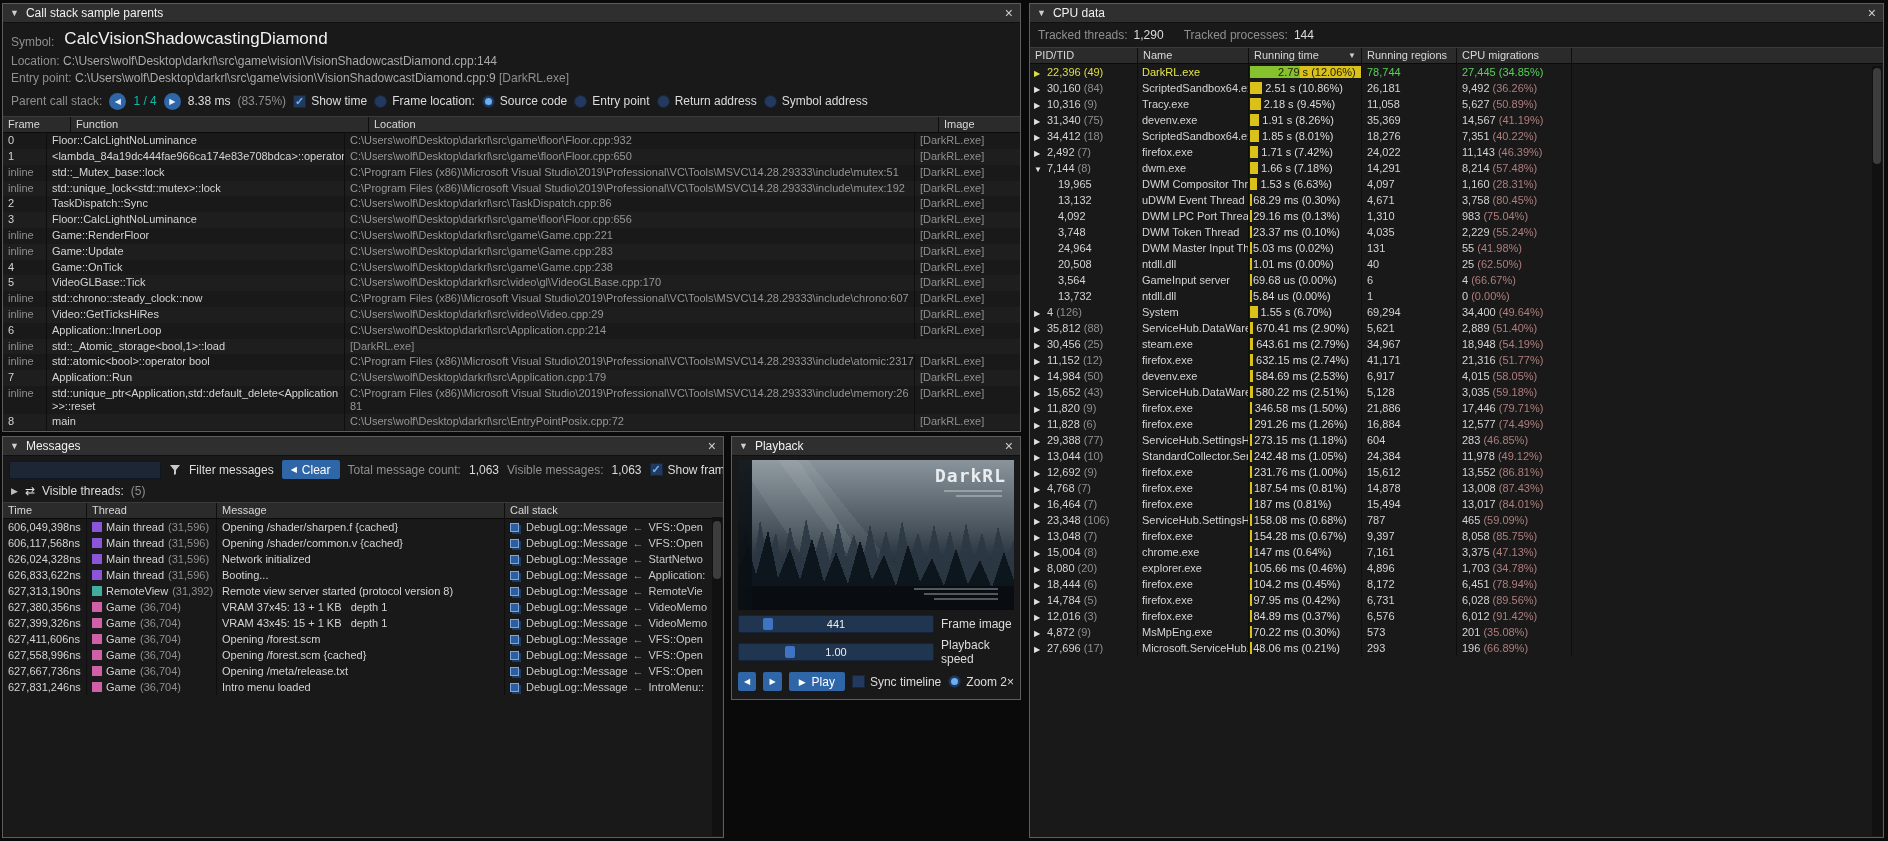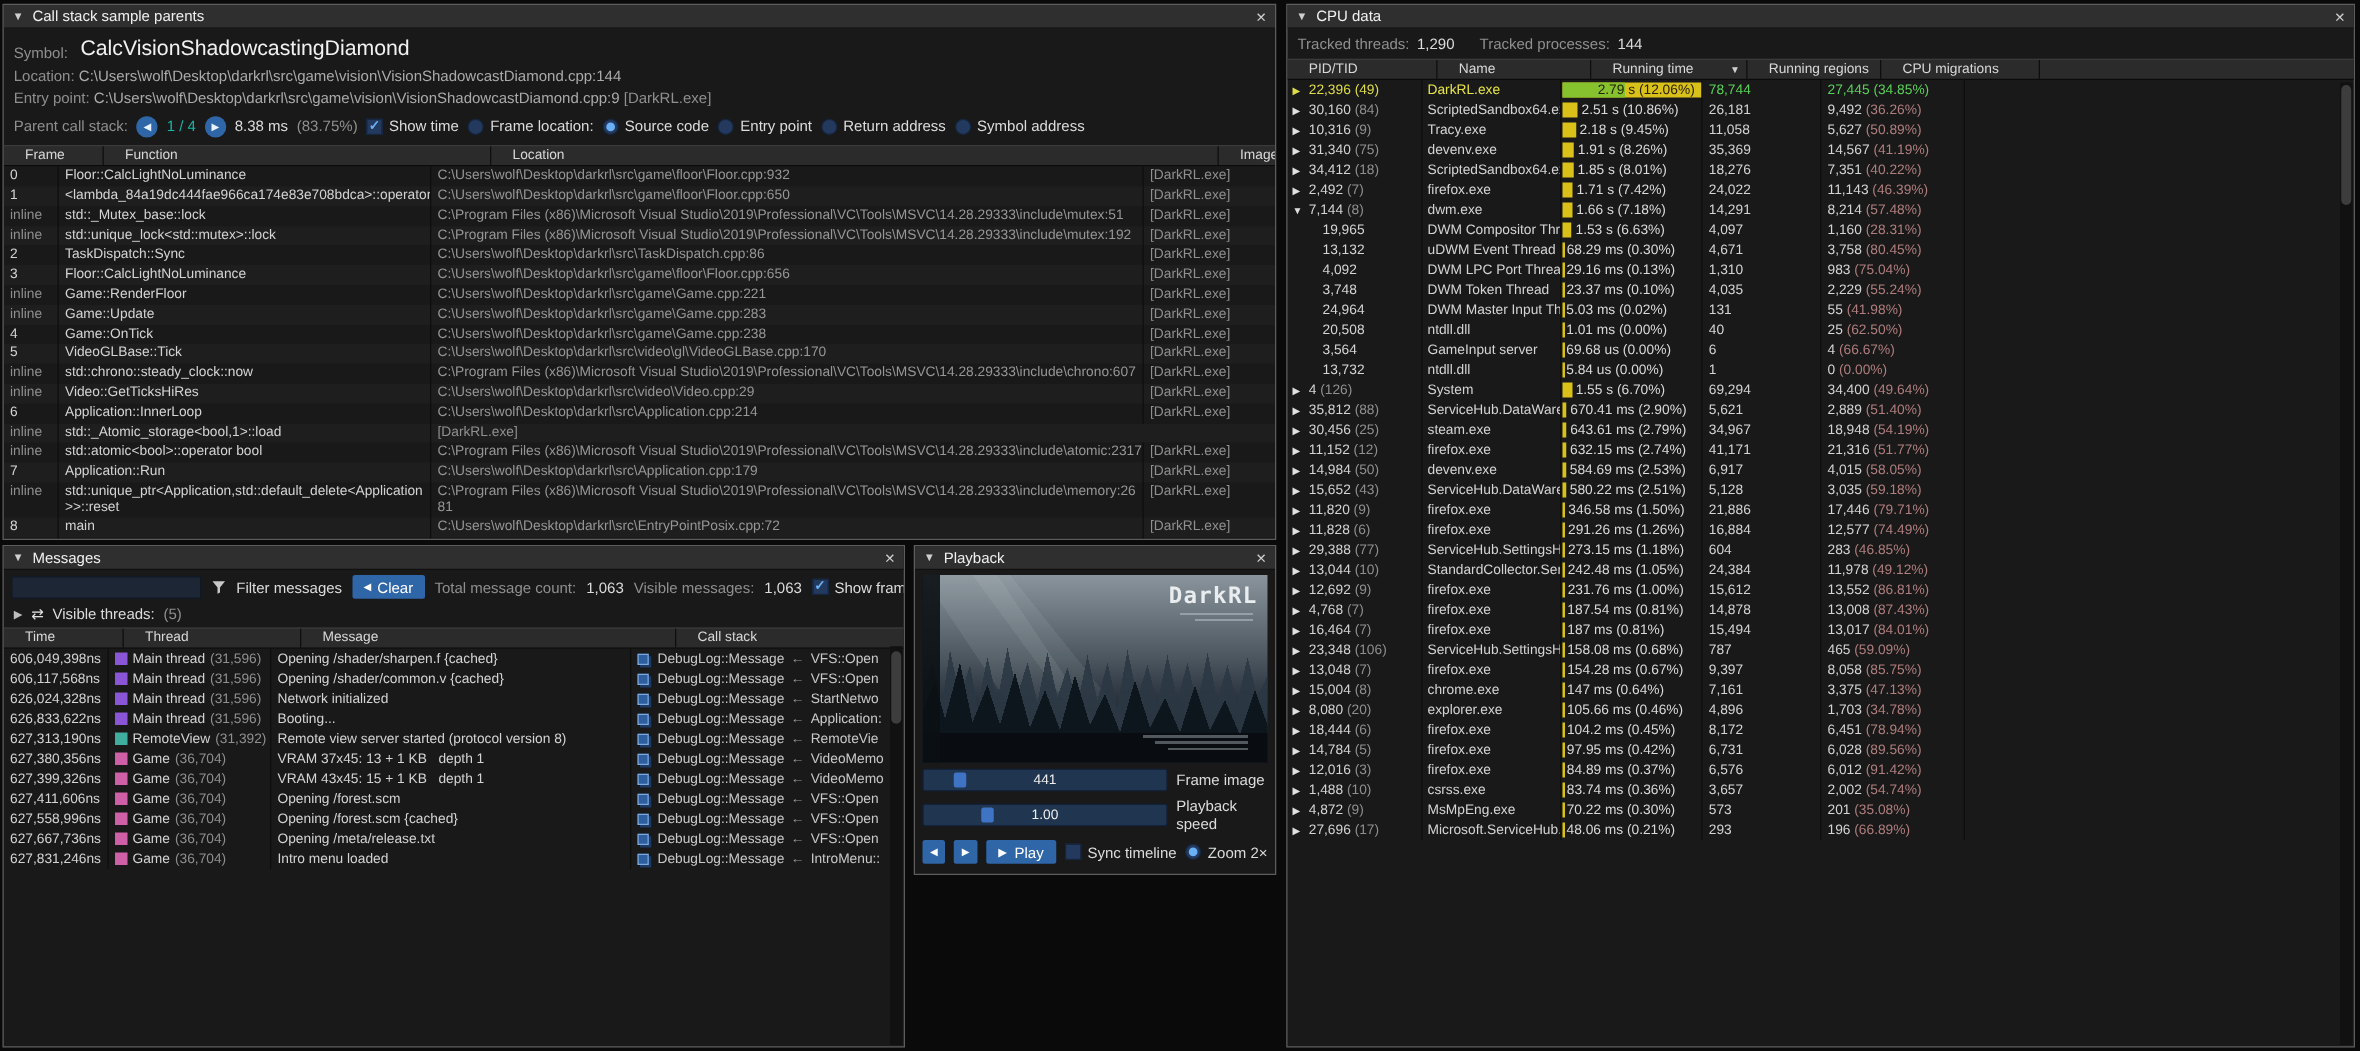--- a/index.html
+++ b/index.html
@@ -27,21 +27,21 @@
   .toolbar { display:flex; align-items:center; gap:7px; padding:5px 8px 7px 8px; font-size:12px; color:#dcdcdc; white-space:nowrap; overflow:hidden; }
   .navbtn { width:17px; height:17px; border-radius:50%; background:#2f66a8; border:none; color:#eaf2ff; font-size:8px; display:inline-flex; align-items:center; justify-content:center; cursor:pointer; font-family:inherit; }
   .pager { color:#14b8a6; }
   .chkwrap, .radwrap { display:inline-flex; align-items:center; gap:5px; cursor:pointer; }
   .chk { width:13px; height:13px; background:#233a5e; border:1px solid #152richa640; border:1px solid #152640; display:inline-flex; align-items:center; justify-content:center; }
   .chk .mark { color:#6ab0f5; font-size:11px; font-weight:bold; line-height:11px; }
   .radio { width:13px; height:13px; border-radius:50%; background:#233a5e; border:1px solid #152640; position:relative; display:inline-block; }
   .radio.sel::after { content:""; position:absolute; left:2px; top:2px; width:7px; height:7px; border-radius:50%; background:#6ab0f5; }
 
   .thead { display:flex; background:#2b2b2b; border-top:1px solid #3a3a3a; border-bottom:1px solid #0b0b0b; height:17px; line-height:17px; font-size:11px; color:#d8d8d8; flex:0 0 17px; }
-  .th { padding:0 5px; border-right:1px solid #0e0e0e; overflow:hidden; white-space:nowrap; display:flex; align-items:center;margin-left:12px; }
+  .th { padding:0 5px; border-right:1px solid #0e0e0e; overflow:hidden; white-space:nowrap; display:flex; align-items:center; }
   .tbody { flex:1 1 auto; overflow:hidden; position:relative; }
 
   .cs-tr { display:flex; min-height:15.8px; line-height:15.8px; font-size:11px; }
   .cs-tr:nth-child(even) { background:#1e1e1e; }
   .td { padding:0 5px; border-right:1px solid #0e0e0e; overflow:hidden; white-space:nowrap; }
   .f-frame { width:44px; flex:none; color:#d4d4d4; }
   .f-func  { width:298px; flex:none; color:#d4d4d4; }
   .f-loc   { width:570px; flex:none; color:#969696; }
   .f-img   { flex:1; color:#8f8f8f; border-right:none; }
   .inline-row .f-frame { color:#8f8f8f; }
@@ -857,35 +857,20 @@
         </div>
         <div class="c-name">firefox.exe</div>
         <div class="c-time">
           <span class="bar" style="width: 0.4%;"></span>
           <span class="bar2"></span>
           <span class="tlabel" style="left: calc(0.4% + 4px);">84.89 ms (0.37%)</span>
         </div>
         <div class="c-reg">6,576</div>
         <div class="c-mig">
           <span>6,012</span> <span class="migp">(91.42%)</span>
-        </div>
-      </div>
-        <div class="cpu-tr">
-        <div class="c-pid">
-          <span class="exp">▶</span><span class="pidv">1,488</span> <span class="cnt">(10)</span>
-        </div>
-        <div class="c-name">csrss.exe</div>
-        <div class="c-time">
-          <span class="bar" style="width: 0.4%;"></span>
-          <span class="bar2"></span>
-          <span class="tlabel" style="left: calc(0.4% + 4px);">83.74 ms (0.36%)</span>
-        </div>
-        <div class="c-reg">3,657</div>
-        <div class="c-mig">
-          <span>2,002</span> <span class="migp">(54.74%)</span>
         </div>
       </div>
         <div class="cpu-tr">
         <div class="c-pid">
           <span class="exp">▶</span><span class="pidv">4,872</span> <span class="cnt">(9)</span>
         </div>
         <div class="c-name">MsMpEng.exe</div>
         <div class="c-time">
           <span class="bar" style="width: 0.3%;"></span>
           <span class="bar2"></span>

